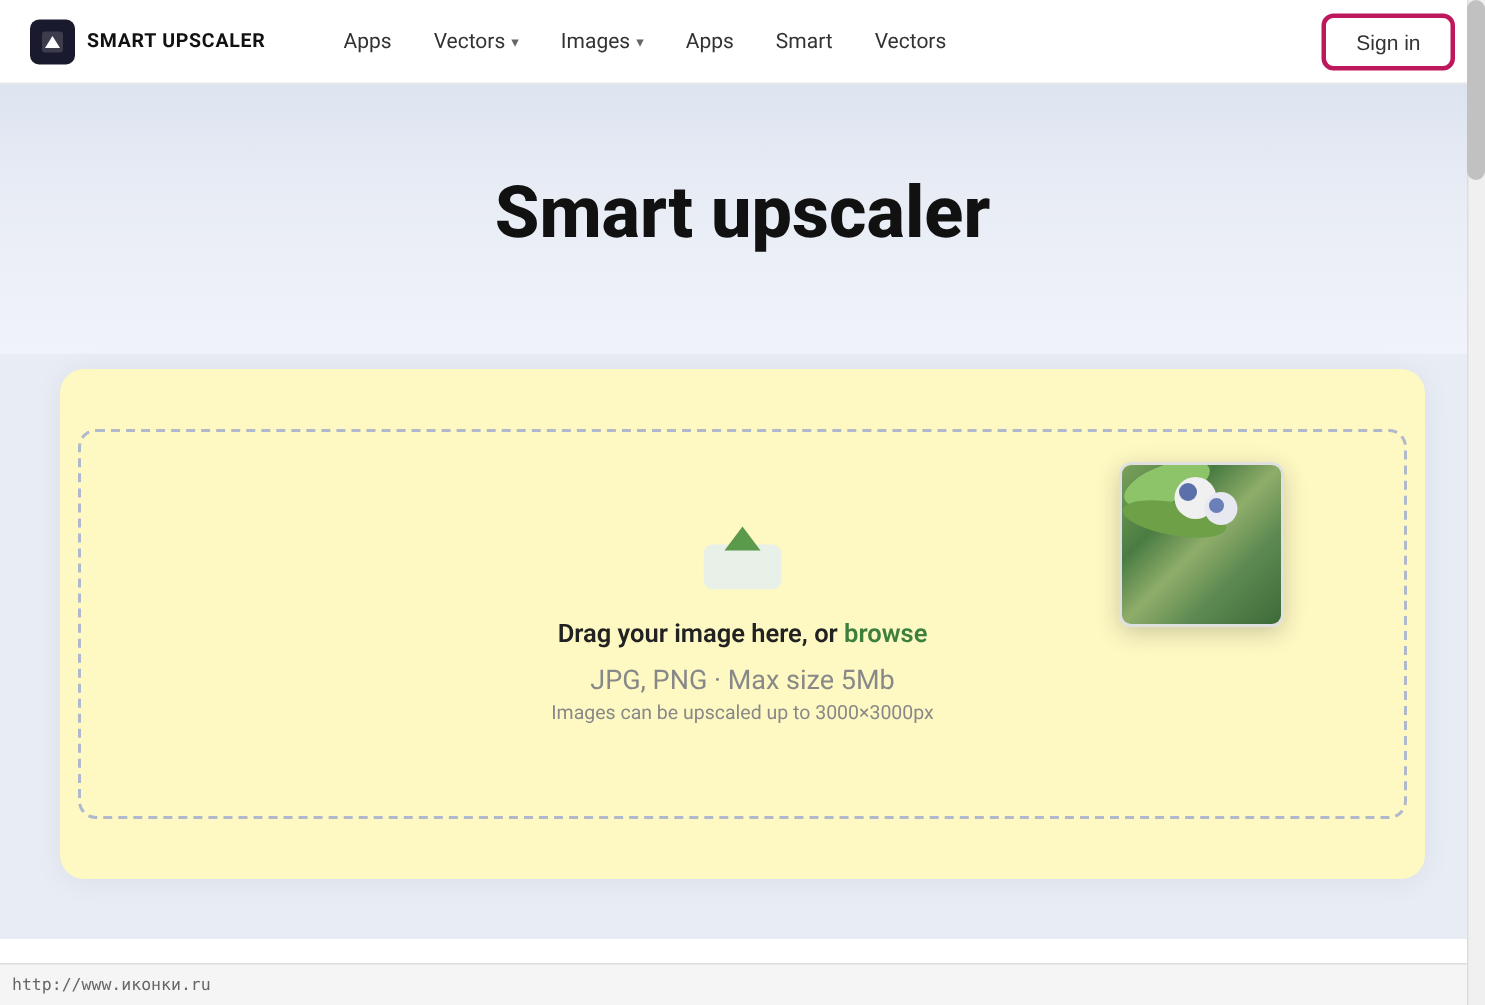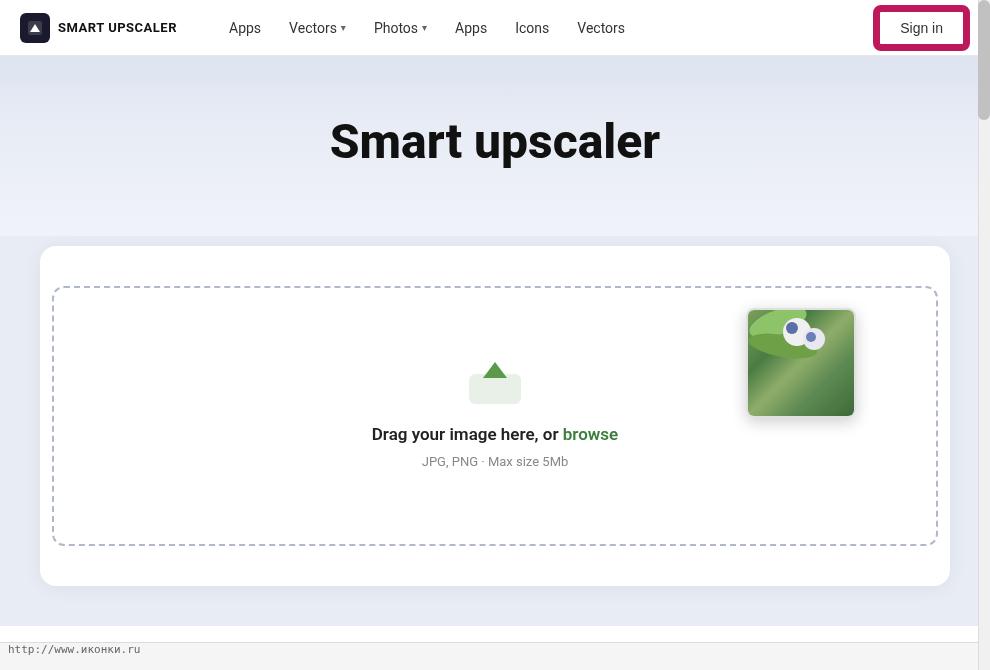--- a/index.html
+++ b/index.html
@@ -99,21 +99,21 @@
       font-size: 10px;
       color: #666;
     }
 
     .navbar-actions {
       margin-left: auto;
     }
 
     .sign-in-btn {
       padding: 8px 20px;
-      border: 7px solid #be185d;
+      border: 3px solid #be185d;
       background: #fff;
       border-radius: 8px;
       font-size: 14px;
       color: #333;
       cursor: pointer;
       font-weight: 500;
     }
 
     
     .hero {
@@ -138,21 +138,21 @@
     }
 
     
     .main-content {
       background: #e8ecf5;
       padding: 10px 40px 40px;
     }
 
     
     .upload-card {
-      background: #ffffff;
+      background: #fef9c3;
       border-radius: 16px;
       padding: 40px 12px;
       box-shadow: 0 2px 20px rgba(0,0,0,0.06);
       position: relative;
       min-height: 310px;
     }
 
     .drop-zone {
       border: 2px dashed #b0b8cc;
       border-radius: 12px;
@@ -182,21 +182,21 @@
     }
 
     .browse-link {
       color: #3d7f3d;
       font-weight: 600;
       cursor: pointer;
       text-decoration: none;
     }
 
     .file-info {
-      font-size: 13px;
+      font-size: 18px;
       color: #888;
       margin-bottom: 4px;
     }
 
     .upscale-info {
       font-size: 13px;
       color: #888;
     }
 
     
@@ -299,20 +299,21 @@
     
     .bottom-bar {
       position: absolute;
       bottom: 0;
       left: 0;
       width: 978px;
       height: 28px;
       background: #f5f5f5;
       border-top: 1px solid #ddd;
       display: flex;
+      align-items: center;
       padding: 0 8px;
     }
 
     .bottom-url {
       font-size: 11px;
       color: #666;
       font-family: monospace;
     }
   </style>
 </head>
@@ -335,28 +336,28 @@
 
   <div class="navbar-nav">
     <a class="nav-item">
       <span>Apps</span>
     </a>
     <a class="nav-item">
       <span>Vectors</span>
       <span class="nav-chevron">▾</span>
     </a>
     <a class="nav-item">
-      <span>Photos</span>
+      <span>Images</span>
       <span class="nav-chevron">▾</span>
     </a>
     <a class="nav-item">
       <span>Apps</span>
     </a>
     <a class="nav-item">
-      <span>Icons</span>
+      <span>Smart</span>
     </a>
     <a class="nav-item">
       <span>Vectors</span>
     </a>
   </div>
 
   <div class="navbar-actions">
     <button class="sign-in-btn">Sign in</button>
   </div>
 </nav>
@@ -374,20 +375,21 @@
           <rect x="0" y="14" width="52" height="30" rx="6" fill="#e8f0e8"></rect>
           <polygon points="26,2 14,18 38,18" fill="#5a9a4a"></polygon>
         </svg>
       </div>
 
       <p class="drag-text">
         <span>Drag your image here, or </span><a class="browse-link">browse</a>
       </p>
 
       <p class="file-info">JPG, PNG · Max size 5Mb</p>
+      <p class="upscale-info">Images can be upscaled up to 3000×3000px</p>
 
       <div class="floating-preview">
         <div class="preview-image">
 
           <div class="preview-leaf1"></div>
           <div class="preview-leaf2"></div>
 
           <div class="preview-flower"></div>
           <div class="preview-flower2"></div>
 

